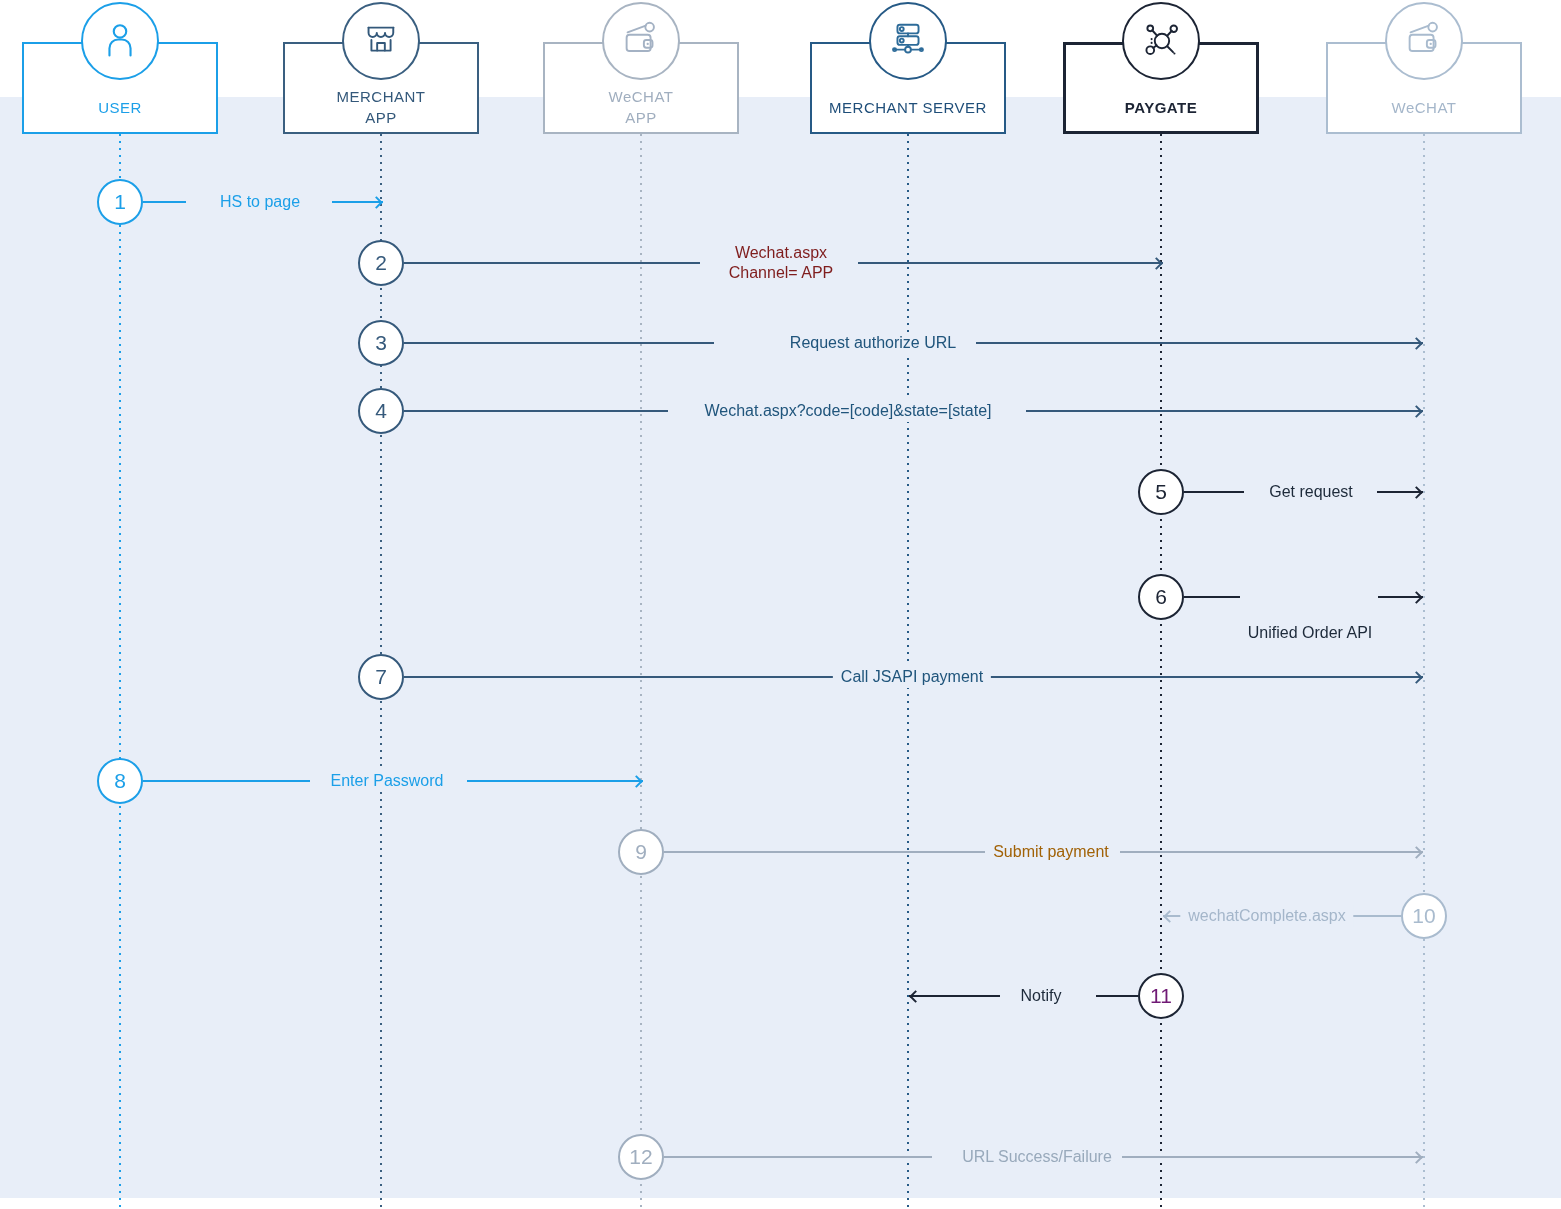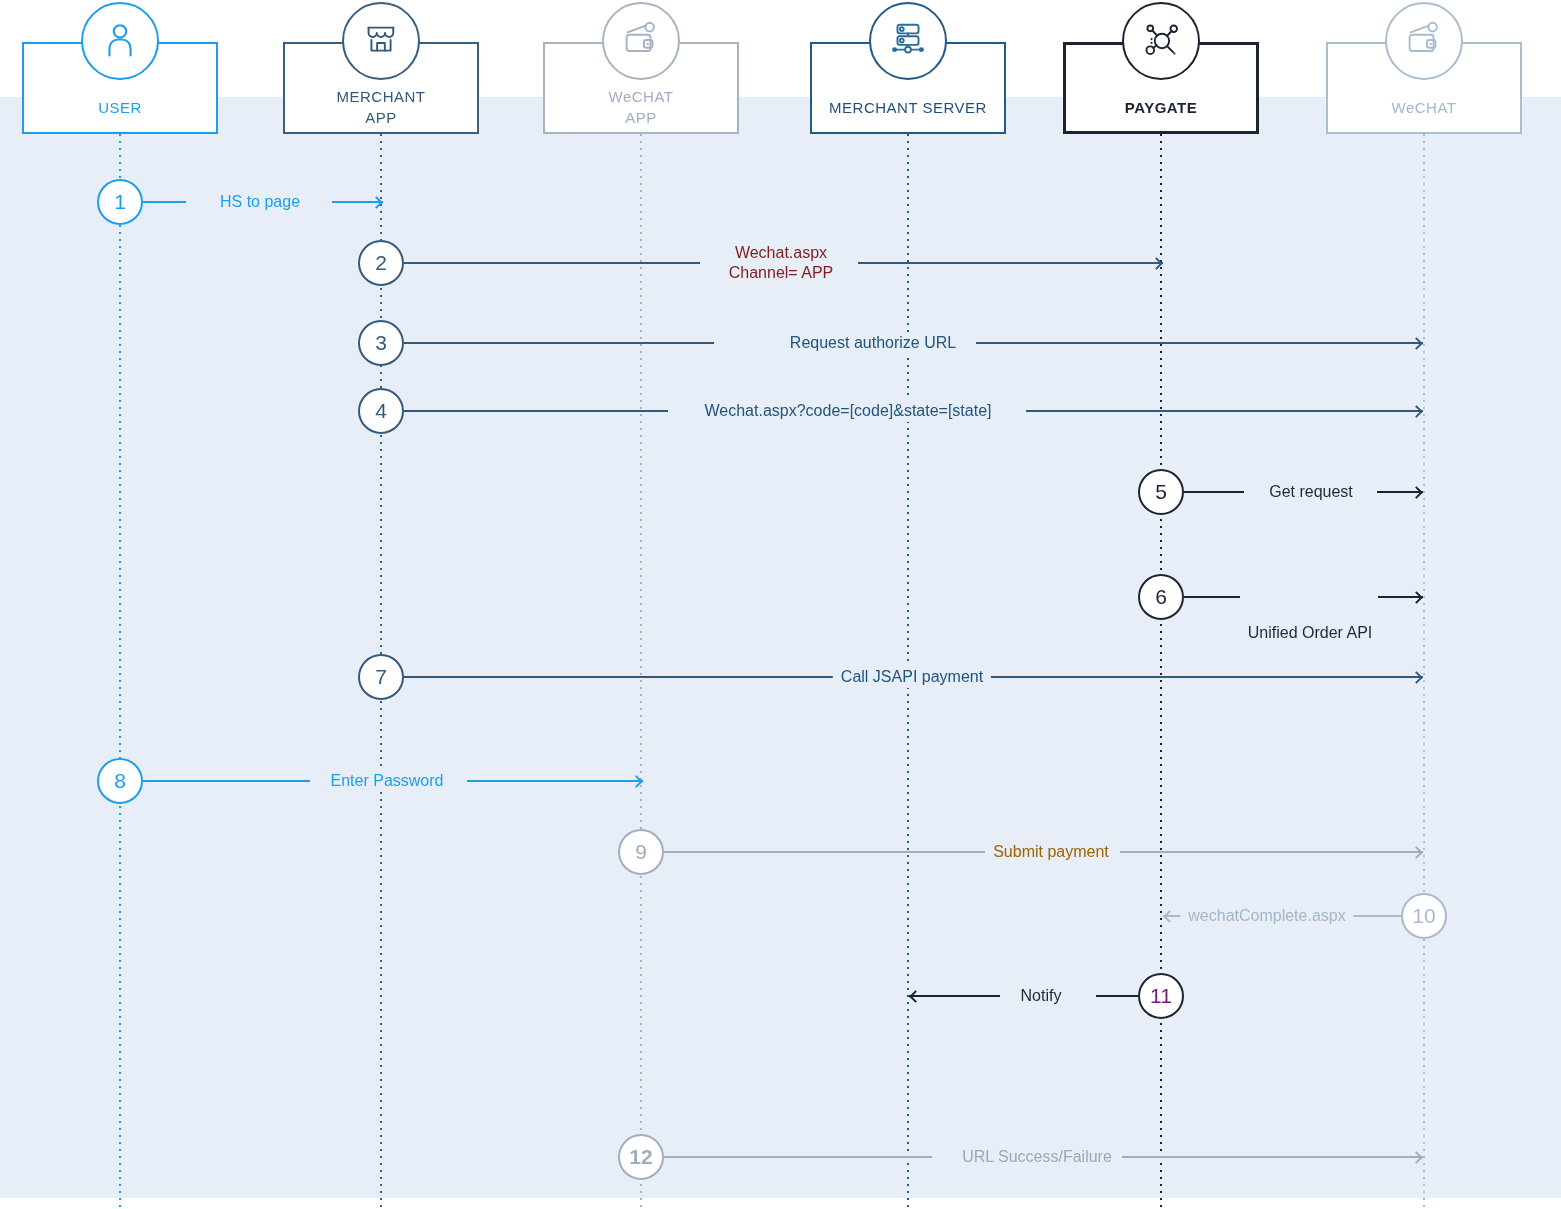--- a/index.html
+++ b/index.html
@@ -209,14 +209,14 @@
     <div class="step-circle" style="left: 1401px; top: 893px; border-color: rgb(169, 187, 206); color: rgb(169, 187, 206);">10</div>
     <div class="hline" style="left: 1096px; width: 42px; top: 995px; background: rgb(28, 36, 52);"></div>
     <div class="hline" style="left: 909px; width: 91px; top: 995px; background: rgb(28, 36, 52);"></div>
     <div class="chev l" style="border-color: rgb(28, 36, 52); top: 991.5px; left: 911px;"></div>
     <div class="step-label" style="left: 1041px; top: 996px; color: rgb(29, 42, 58);">Notify</div>
     <div class="step-circle" style="left: 1138px; top: 973px; border-color: rgb(28, 36, 52); color: #701a75;">11</div>
     <div class="hline" style="left: 664px; width: 268px; top: 1156px; background: rgb(160, 174, 191);"></div>
     <div class="hline" style="left: 1122px; width: 301px; top: 1156px; background: rgb(160, 174, 191);"></div>
     <div class="chev r" style="border-color: rgb(160, 174, 191); top: 1152.5px; left: 1412px;"></div>
     <div class="step-label" style="left: 1037px; top: 1157px; color: rgb(152, 169, 187);">URL Success/Failure</div>
-    <div class="step-circle" style="left: 618px; top: 1134px; border-color: rgb(160, 174, 191); color: rgb(160, 174, 191); font-weight: bold;">12</div>
+    <div class="step-circle" style="left: 618px; top: 1134px; border-color: rgb(160, 174, 191); color: rgb(160, 174, 191);">12</div>
   </div>
 
 </body></html>

